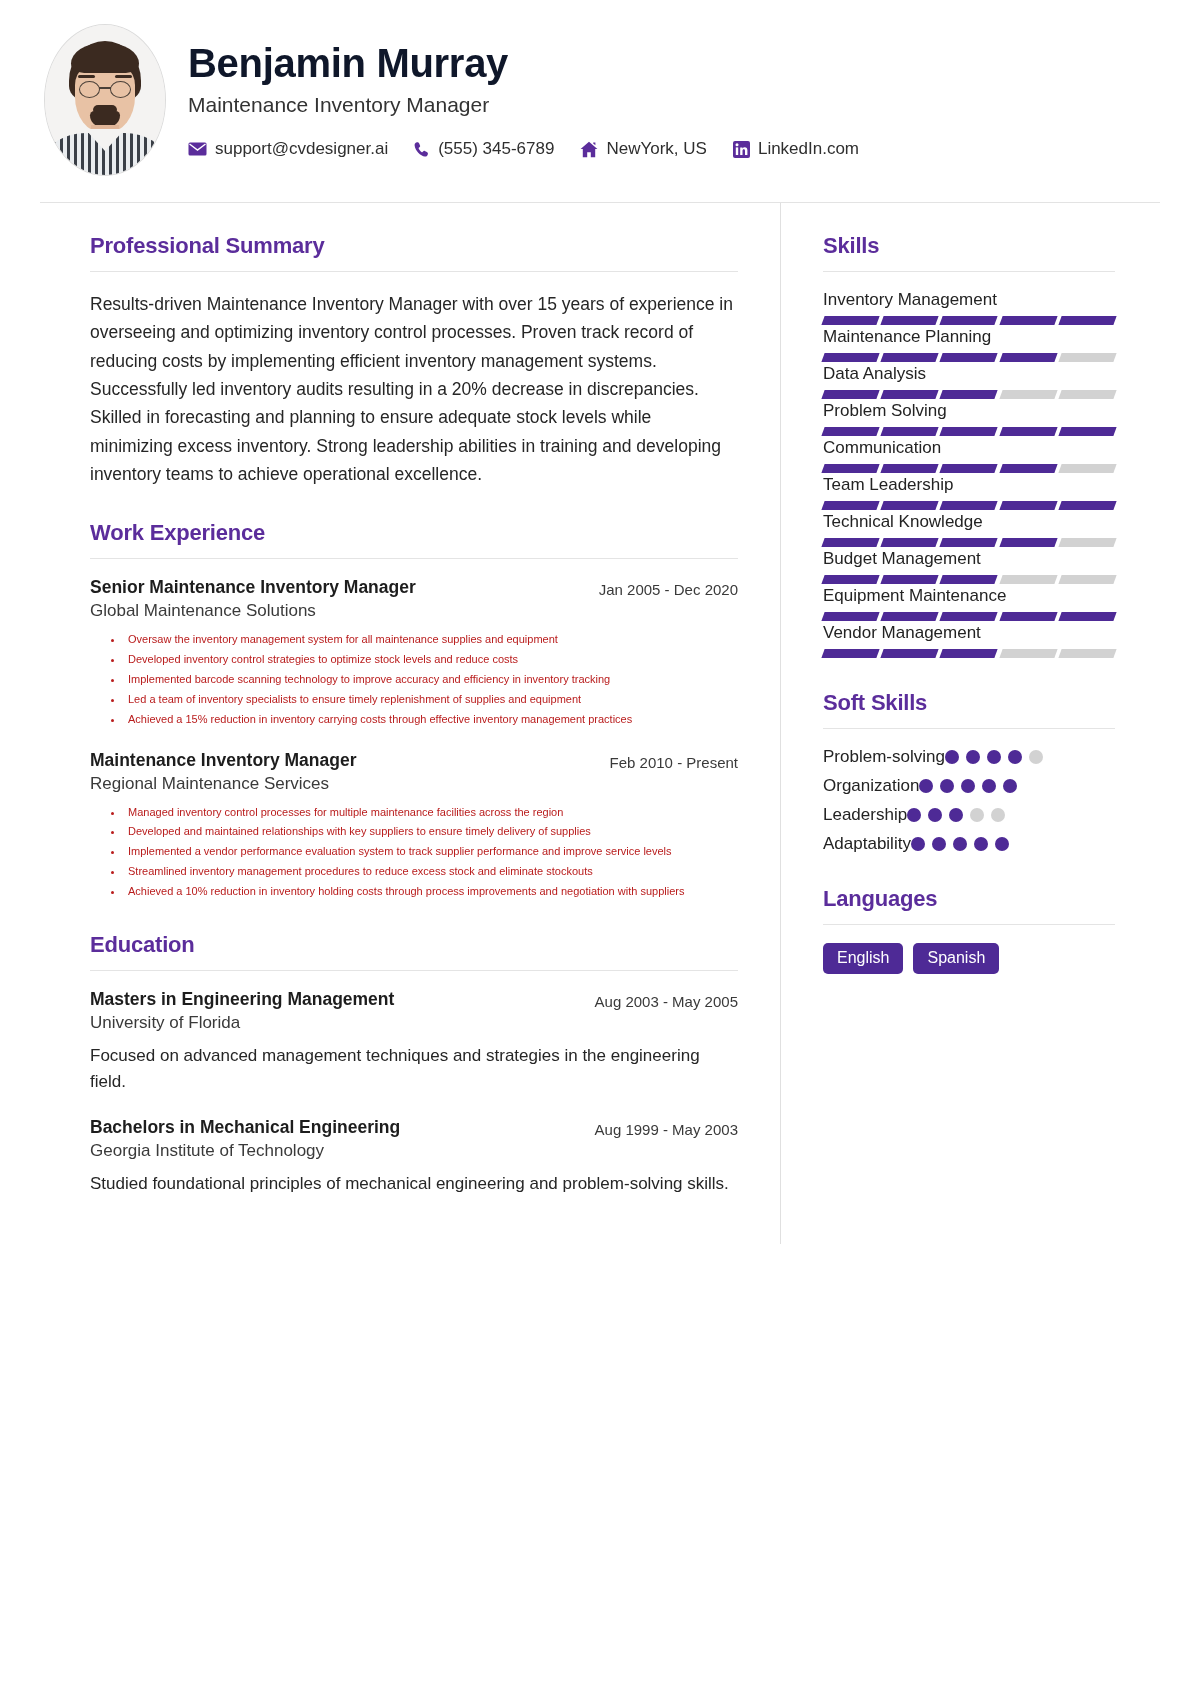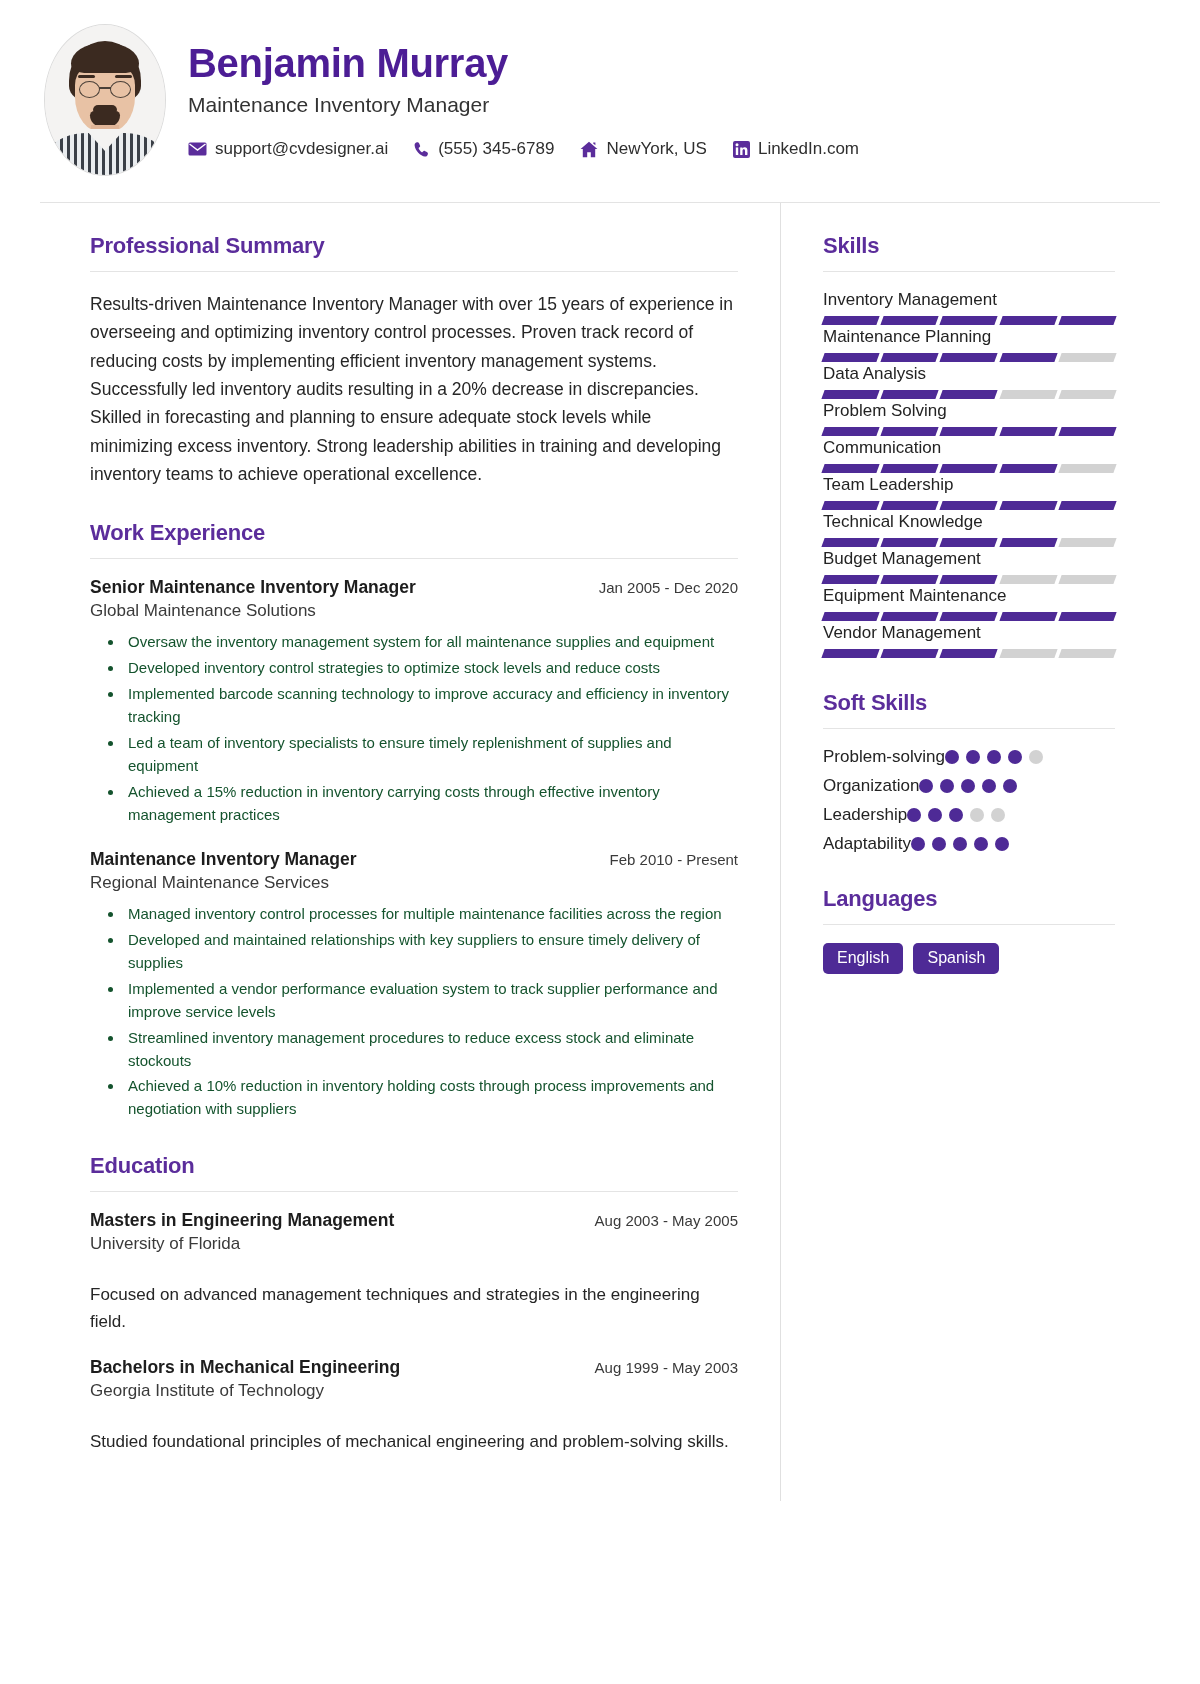--- a/index.html
+++ b/index.html
@@ -103,21 +103,21 @@
   .av-collar {
     position:absolute; bottom:24px; left:50%; transform:translateX(-50%);
     width:40px; height:22px; background:#f4f3f2;
     clip-path: polygon(50% 100%, 0 0, 100% 0);
   }
 
   .head-main { flex: 1; padding-left: 18px; }
   .name {
     font-size: 40px;
     font-weight: bold;
-    color: #4c1d95;
+    color: #0f172a;
     letter-spacing: -0.3px;
     line-height: 1.1;
   }
   .job-title {
     font-size: 21px;
     color: #333333;
     margin-top: 8px;
     font-weight: normal;
   }
   .contacts {
@@ -167,21 +167,21 @@
     font-size: 17.5px;
     line-height: 1.62;
     color: #262626;
   }
 
   .entry { margin-bottom: 6px; }
   .entry + .entry { margin-top: 22px; }
   .entry-head {
     display: flex;
     justify-content: space-between;
-    align-items: center;
+    align-items: flex-end;
     gap: 16px;
   }
   .entry-role {
     font-size: 17.5px;
     font-weight: bold;
     color: #1d1d1d;
   }
   .entry-date {
     font-size: 15px;
     color: #3a3a3a;
@@ -190,31 +190,31 @@
   .entry-org {
     font-size: 17px;
     color: #3a3a3a;
     margin-top: 3px;
   }
   ul.bullets {
     margin: 10px 0 0 0;
     padding-left: 34px;
   }
   ul.bullets li {
-    font-size: 15px;
+    font-size: 11px;
     line-height: 1.53;
-    color: #14532d;
+    color: #b91c1c;
     margin-bottom: 3px;
     padding-left: 4px;
   }
   .entry-desc {
     font-size: 17px;
     line-height: 1.55;
     color: #262626;
-    margin-top: 28px;
+    margin-top: 10px;
   }
 
   
   .skill-name {
     font-size: 17px;
     color: #232323;
     margin-bottom: 6px;
   }
   .skill-row { margin-bottom: 2px; }
   .skill-bar {

